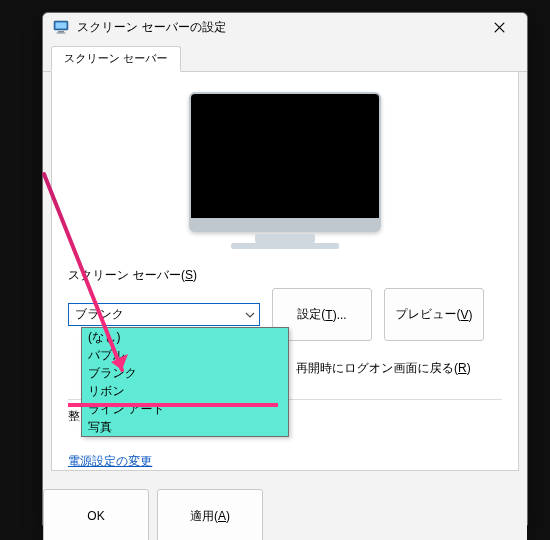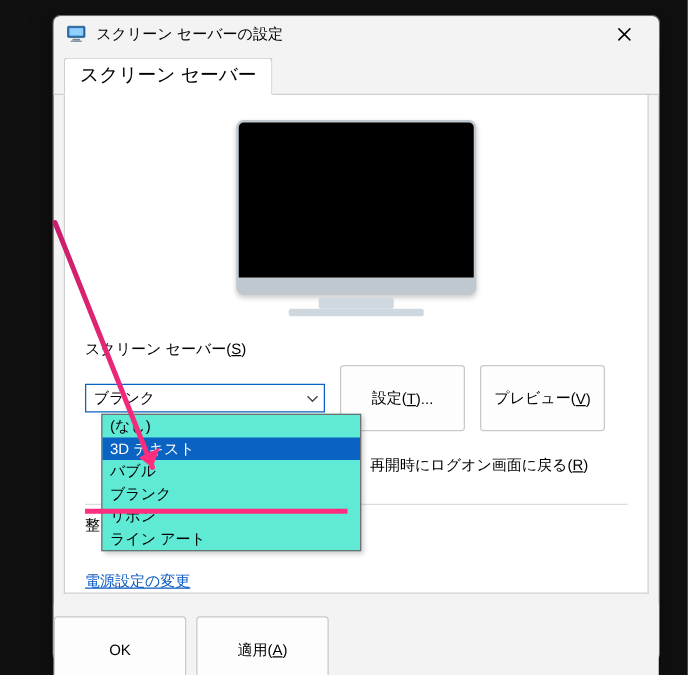--- a/index.html
+++ b/index.html
@@ -60,21 +60,21 @@
   }
   .tab {
     padding: 4px 12px 5px 12px;
     border: 1px solid #cfcfcf;
     border-bottom: 1px solid #fff;
     background: #fff;
     border-top-left-radius: 3px;
     border-top-right-radius: 3px;
     position: relative;
     top: 1px;
-    font-size: 15px;
+    font-size: 11px;
   }
 
   .tab-panel {
     flex: 1;
     background: #fff;
     margin: 0 8px 8px 8px;
     border: 1px solid #cfcfcf;
     border-top: none;
     position: relative;
     padding: 12px 16px 0 16px;
@@ -245,25 +245,25 @@
 
     <div class="row-select">
       <div class="combo">
         <span class="combo-text">ブランク</span>
         <svg class="chev" width="10" height="6" viewBox="0 0 10 6">
           <path d="M1 1 L5 5 L9 1" stroke="#4a4a4a" stroke-width="1.2" fill="none"></path>
         </svg>
 
         <div class="dropdown" id="dropdown">
             <div class="opt">(なし)</div>
-            <div class="opt sel">3D テキスト</div>
             <div class="opt">バブル</div>
             <div class="opt">ブランク</div>
             <div class="opt">リボン</div>
             <div class="opt">ライン アート</div>
+            <div class="opt">写真</div>
           </div>
       </div>
 
       <div class="btn">
         <span>設定(</span>
           <span class="mn">T</span>
           <span>)...</span>
       </div>
       <div class="btn">
         <span>プレビュー(</span>

